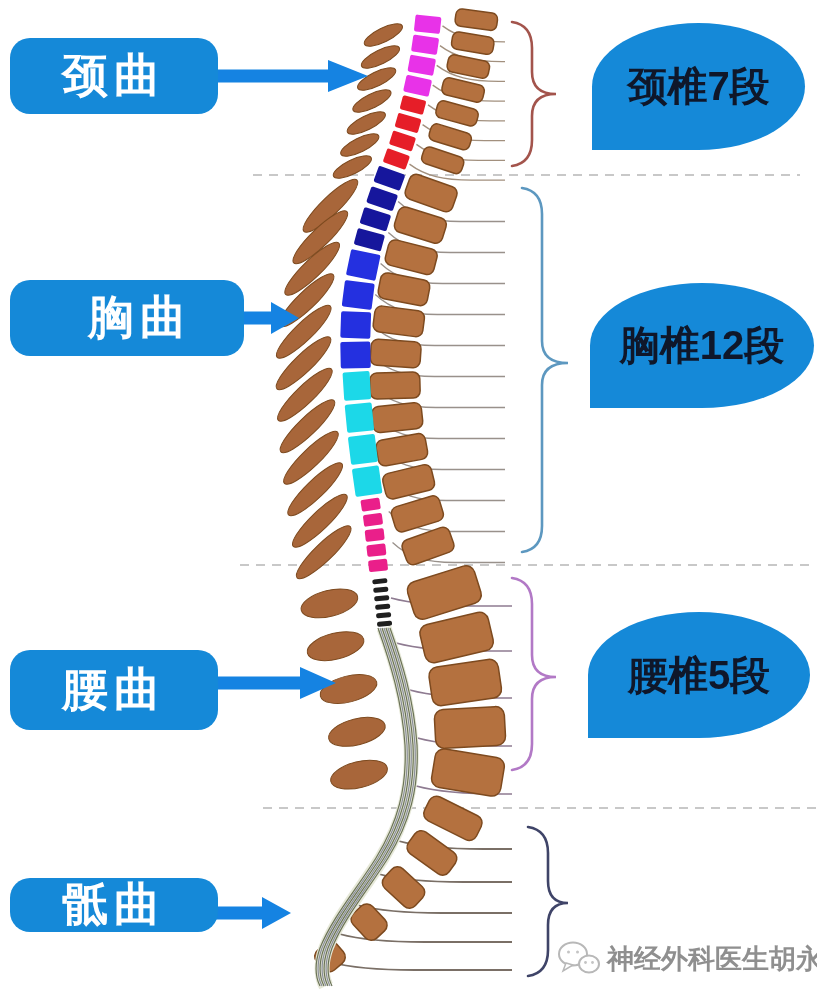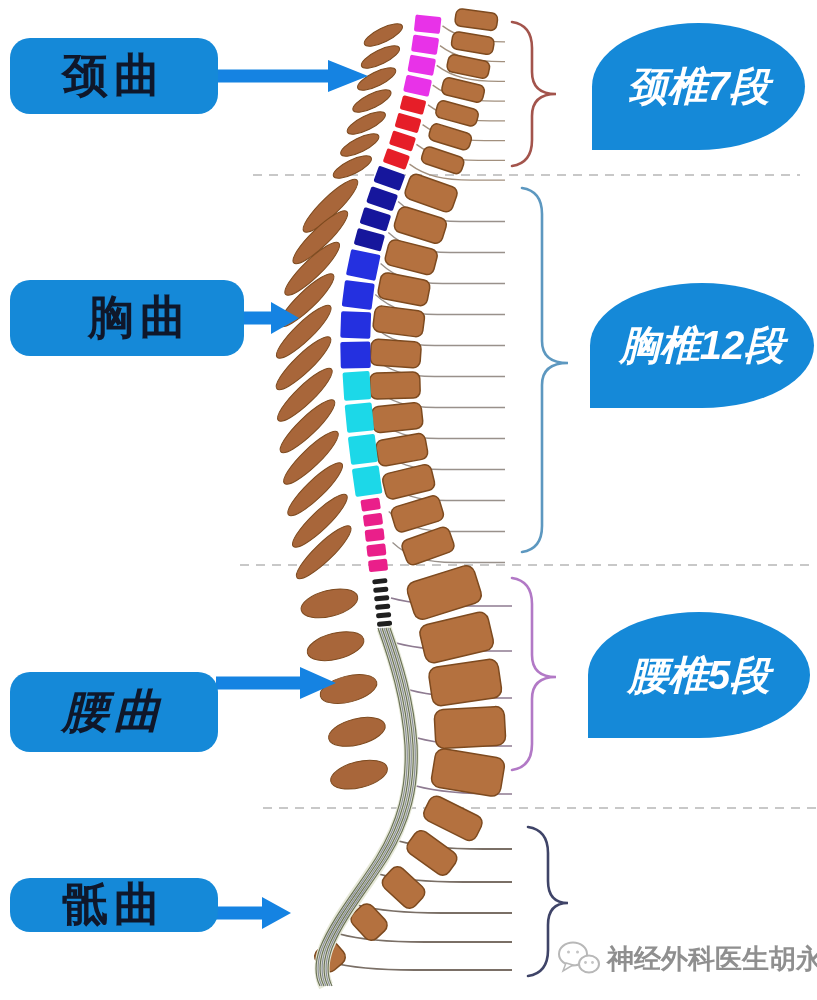--- a/index.html
+++ b/index.html
@@ -1,24 +1,24 @@
 <!DOCTYPE html>
 <html style="--label-blue: #1589d8; --wm: #8f8f8f;"><head>
 <meta charset="utf-8">
 <style>
   html,body{margin:0;padding:0;background:#fff;}
   .stage{position:relative;width:817px;height:1000px;background:#fff;overflow:hidden;
          font-family:"Liberation Sans",sans-serif;}
   .stage svg.base{position:absolute;left:0;top:0;}
   .curve-label{position:absolute;display:flex;align-items:center;justify-content:center;
-    color:#0f172a;font-weight:bold;font-size:46px;letter-spacing:6px;border-radius:20px;
+    color:#ffffff;font-weight:bold;font-size:46px;letter-spacing:6px;border-radius:20px;
     background:var(--label-blue,#1589d8);}
   .bubble{position:absolute;display:flex;align-items:center;justify-content:center;
-    color:#ffffff;font-weight:bold;font-size:40px;border-radius:50% 50% 50% 0;
-    background:var(--label-blue,#1589d8);font-style:italic;}
+    color:#0f172a;font-weight:bold;font-size:40px;border-radius:50% 50% 50% 0;
+    background:var(--label-blue,#1589d8);}
   .bubble.big{font-size:46px;letter-spacing:5px;}
   .watermark{position:absolute;left:556px;top:940px;display:flex;align-items:center;gap:5px;
     font-weight:bold;font-size:27px;color:var(--wm,#8f8f8f);
     text-shadow:0 0 2px #fff,0 0 4px #fff,1px 1px 2px #fff;white-space:nowrap;}
 </style>
 </head>
 <body>
 
 <div class="stage">
 
@@ -174,21 +174,21 @@
       <g>
         <polygon points="216,69.5 328,69.5 328,60 368,76 328,92 328,82.5 216,82.5" fill="#1583e2"></polygon>
         <polygon points="216,311.5 271,311.5 271,302 299,318 271,334 271,324.5 216,324.5" fill="#1583e2"></polygon>
         <polygon points="216,676.5 300,676.5 300,667 336,683 300,699 300,689.5 216,689.5" fill="#1583e2"></polygon>
         <polygon points="216,906.5 262,906.5 262,897 291,913 262,929 262,919.5 216,919.5" fill="#1583e2"></polygon>
       </g>
     </svg>
 
   <div class="curve-label" style="left:10px;top:38px;width:208px;height:76px;">颈曲</div>
   <div class="curve-label" style="left:10px;top:280px;width:208px;height:76px;padding-left:26px;">胸曲</div>
-  <div class="curve-label" style="left:10px;top:672px;width:208px;height:80px;font-style:italic;">腰曲</div>
+  <div class="curve-label" style="left:10px;top:650px;width:208px;height:80px;">腰曲</div>
   <div class="curve-label" style="left:10px;top:878px;width:208px;height:54px;">骶曲</div>
 
   <div class="bubble" style="left:592px;top:23px;width:213px;height:127px;">颈椎7段</div>
   <div class="bubble" style="left:590px;top:283px;width:224px;height:125px;">胸椎12段</div>
   <div class="bubble" style="left:588px;top:612px;width:222px;height:126px;">腰椎5段</div>
 
   <div class="watermark">
     <svg width="46" height="38" viewBox="0 0 46 38">
       <ellipse cx="17" cy="14" rx="14" ry="11.5" fill="#ffffff" stroke="#b8b8b8" stroke-width="2"></ellipse>
       <path d="M10 23 L7 31 L17 25 Z" fill="#ffffff" stroke="#b8b8b8" stroke-width="1.5"></path>

